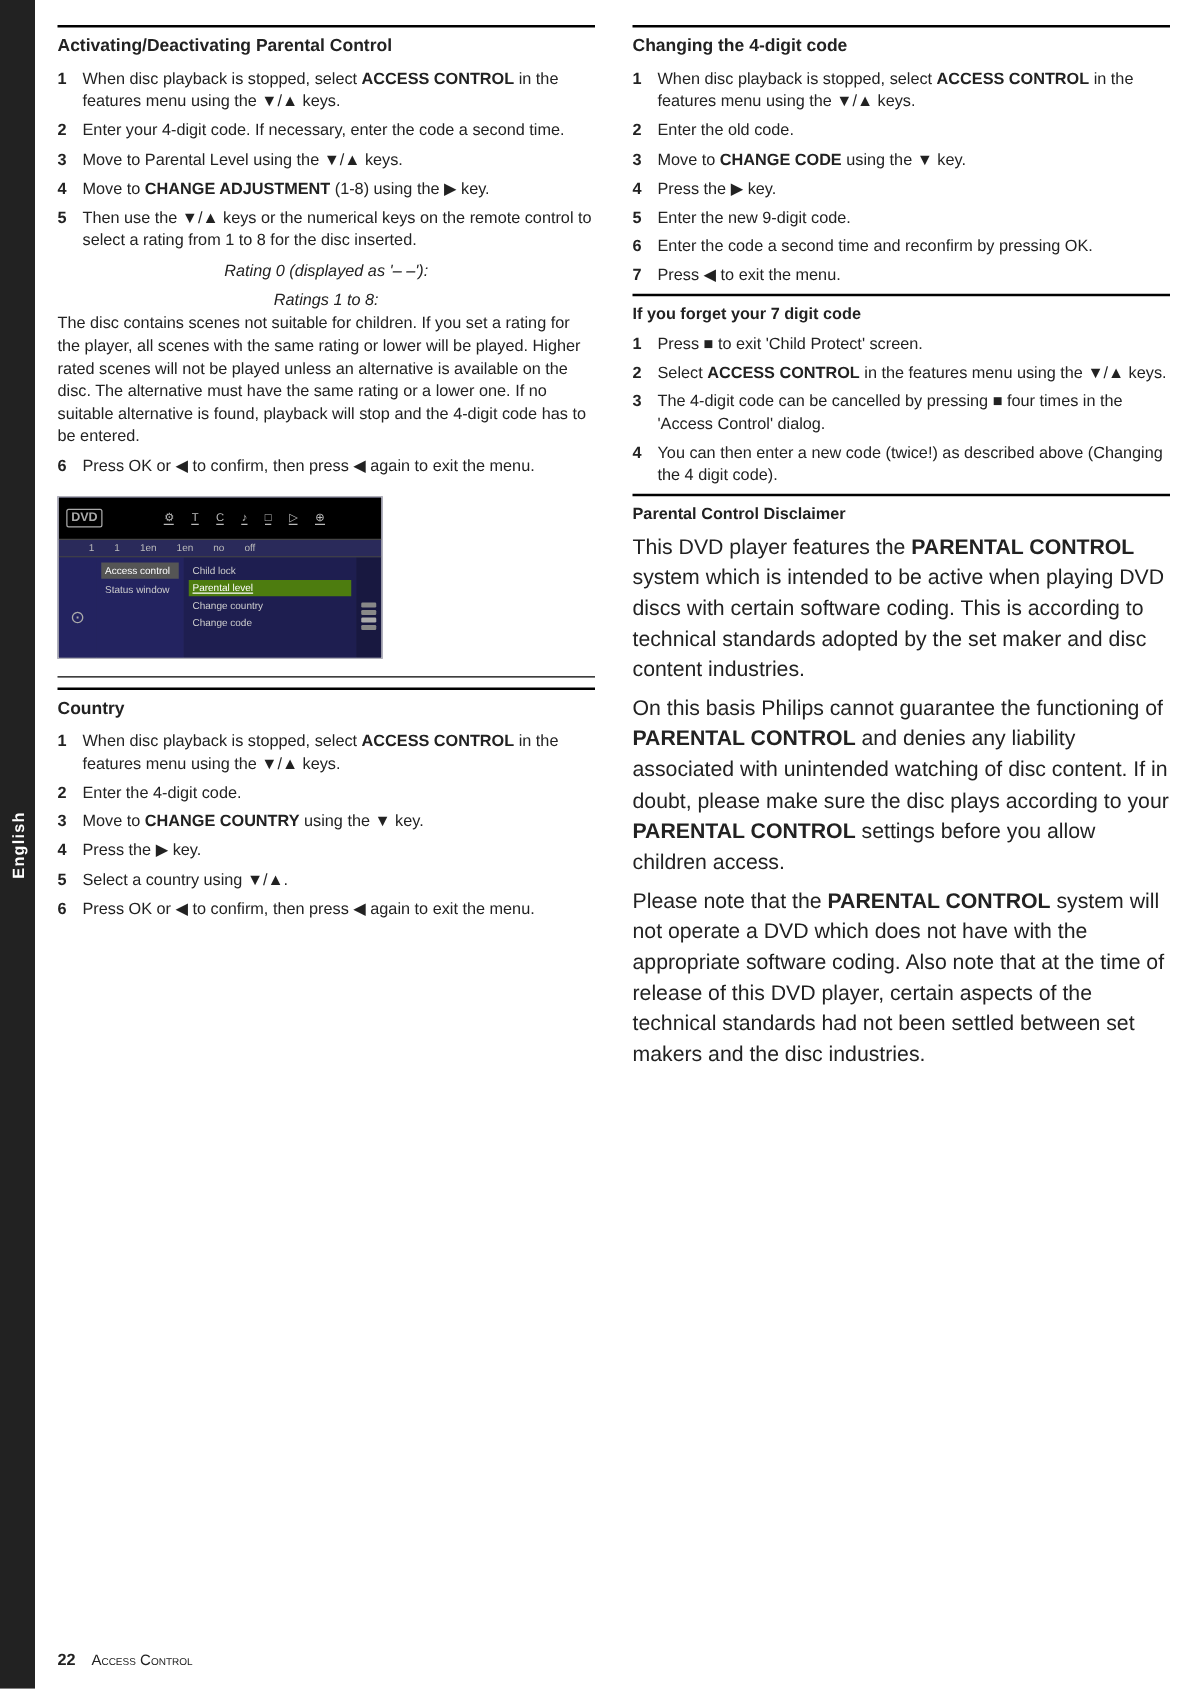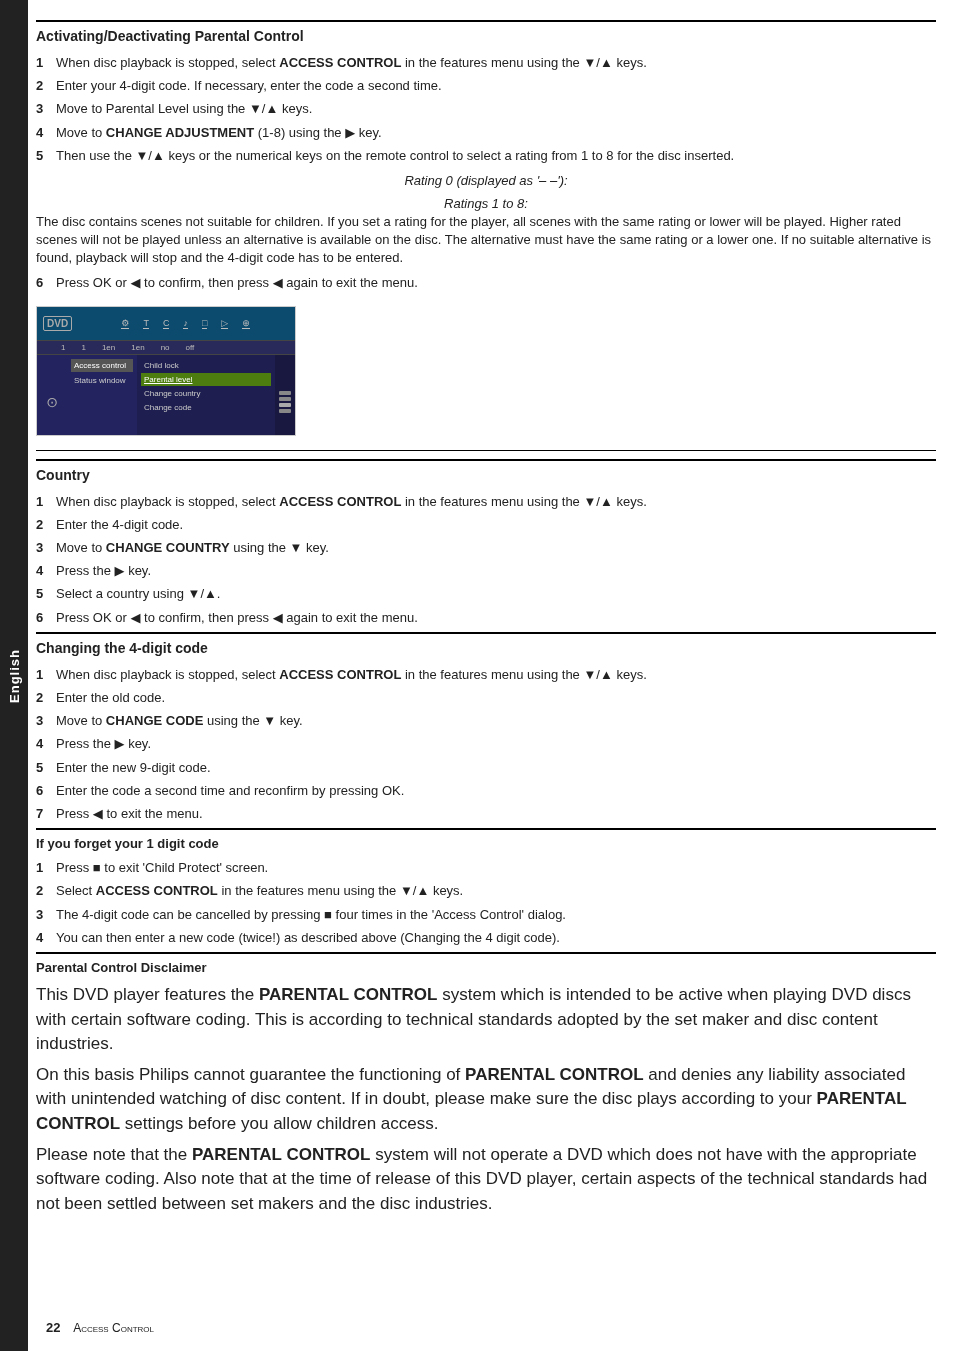--- a/index.html
+++ b/index.html
@@ -28,24 +28,24 @@
     .sidebar-label span {
       color: #fff;
       font-size: 13px;
       font-weight: bold;
       writing-mode: vertical-rl;
       transform: rotate(180deg);
       letter-spacing: 1px;
     }
 
     .main-content {
-      margin-left: 18px;
+      margin-left: 28px;
       padding: 20px 18px 20px 18px;
       display: grid;
-      grid-template-columns: 1fr;
+      grid-template-columns: 1fr 1fr;
       gap: 0 30px;
     }
 
     
     .left-col { }
     .right-col { }
 
     h2.section-title {
       font-size: 14px;
       font-weight: bold;
@@ -107,21 +107,21 @@
       border: 1px solid #ccc;
       background: #2a2a5a;
       width: 260px;
       height: 130px;
       padding: 0;
       position: relative;
       overflow: hidden;
     }
 
     .dvd-menu-top {
-      background: #0c4a6e;
+      background: #000000;
       height: 34px;
       display: flex;
       align-items: center;
       padding: 0 6px;
       gap: 10px;
       border-bottom: 1px solid #444;
     }
 
     .dvd-menu-top .dvd-logo {
       color: #aaa;
@@ -383,21 +383,21 @@
       <li>
         <span class="num">6</span>
         <span class="text">Enter the code a second time and reconfirm by pressing OK.</span>
       </li>
       <li>
         <span class="num">7</span>
         <span class="text">Press ◀ to exit the menu.</span>
       </li>
     </ol>
 
-    <h3 class="sub-section-title">If you forget your 1 digit code</h3>
+    <h3 class="sub-section-title">If you forget your 7 digit code</h3>
 
     <ol>
       <li>
         <span class="num">1</span>
         <span class="text">Press ■ to exit 'Child Protect' screen.</span>
       </li>
       <li>
         <span class="num">2</span>
         <span class="text">Select <strong>ACCESS CONTROL</strong> in the features menu using the ▼/▲ keys.</span>
       </li>

